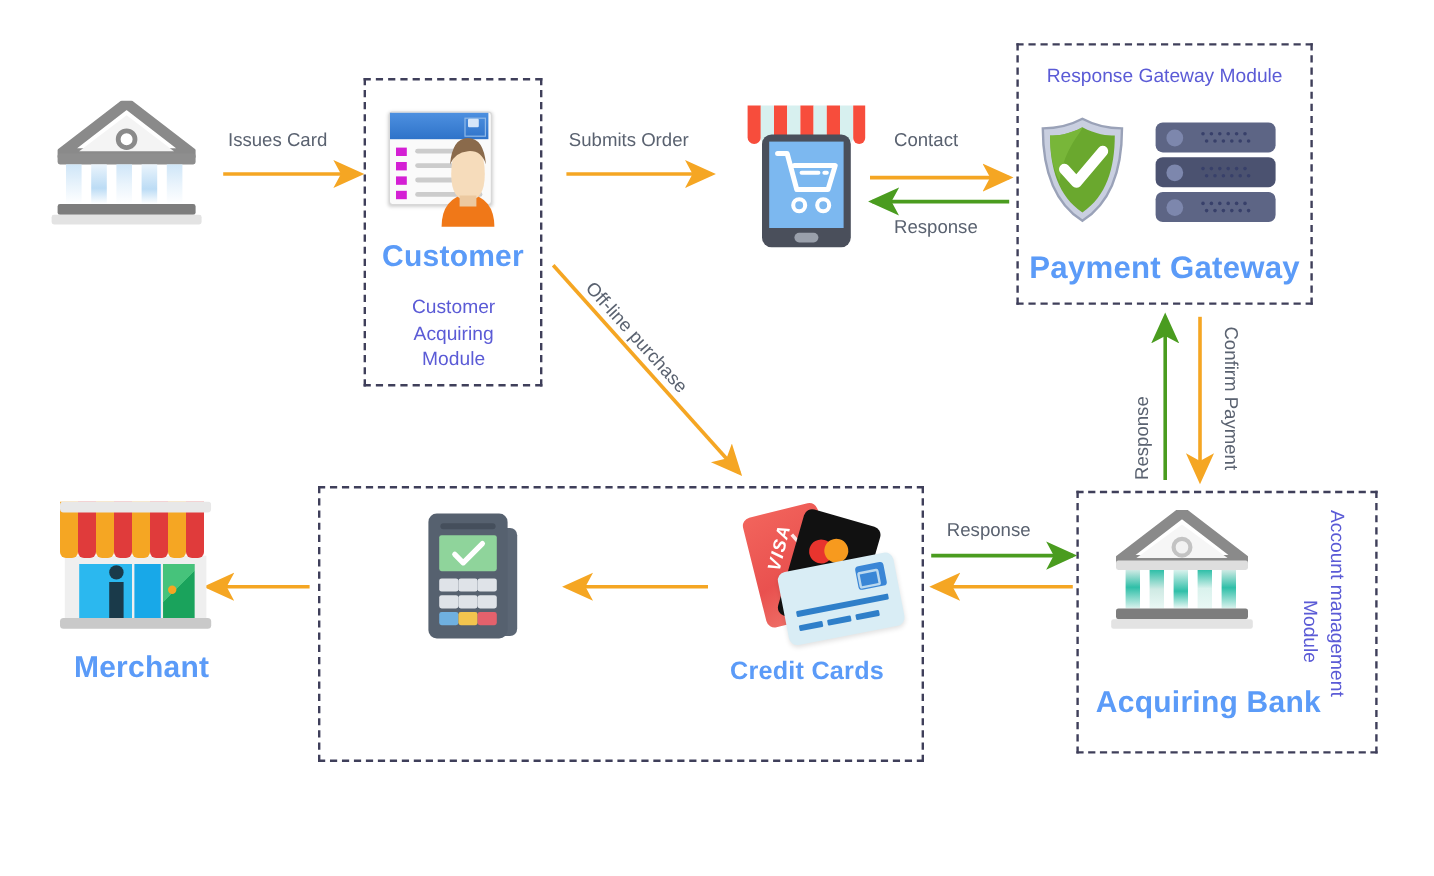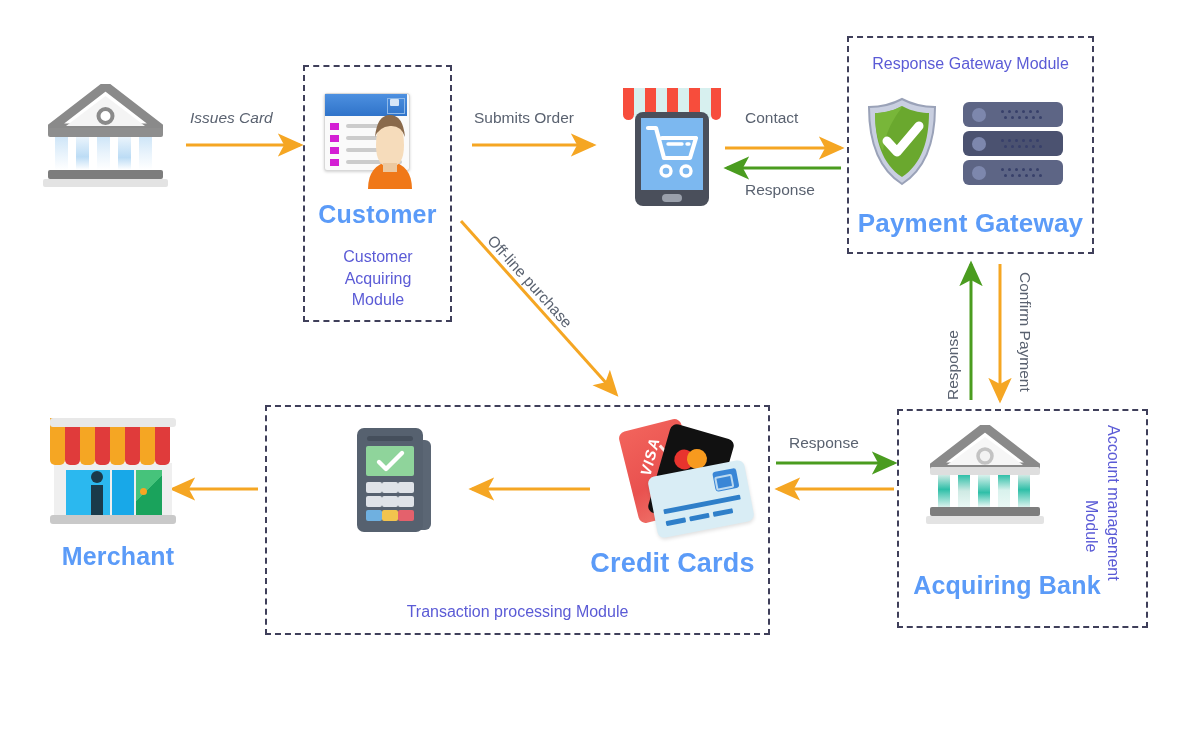--- a/index.html
+++ b/index.html
@@ -88,21 +88,21 @@
 
     <line x1="776" y1="463" x2="894" y2="463" stroke="#4a9c1f" stroke-width="3" marker-end="url(#ag)"></line>
 
     <line x1="894" y1="489" x2="778" y2="489" stroke="#f5a623" stroke-width="3" marker-end="url(#ao)"></line>
 
     <line x1="590" y1="489" x2="472" y2="489" stroke="#f5a623" stroke-width="3" marker-end="url(#ao)"></line>
 
     <line x1="258" y1="489" x2="173" y2="489" stroke="#f5a623" stroke-width="3" marker-end="url(#ao)"></line>
   </svg>
 
-  <div class="arrow-label" style="left:190px;top:109px;font-style:italic;">Issues Card</div>
+  <div class="arrow-label" style="left:190px;top:109px;">Issues Card</div>
 
   <div class="arrow-label" style="left:474px;top:109px;">Submits Order</div>
 
   <div class="arrow-label" style="left:745px;top:109px;">Contact</div>
 
   <div class="arrow-label" style="left:745px;top:181px;">Response</div>
 
   <div class="arrow-label" style="left:497px;top:232px;transform:rotate(48deg);transform-origin:0 0;">Off-line purchase</div>
 
   <div class="arrow-label rot-cw" style="left:1034px;top:272px;">Confirm Payment</div>
@@ -112,38 +112,37 @@
   <div class="arrow-label" style="left:789px;top:434px;">Response</div>
 
   <div class="mod-label" style="left:847px;top:53px;width:247px;">Response Gateway Module</div>
 
   <div class="mod-label wrap" style="left:313px;top:246px;width:130px;">
     <div>Customer</div>
     <div>Acquiring</div>
     <div>Module</div>
   </div>
 
-  <div class="mod-label" style="left:265px;top:601px;width:505px;">Transaction processing Module</div>
 
   <div class="mod-label rot-cw" style="left:1107px;top:425px;text-align:left;">
     
   </div>
   <div class="mod-label rot-cw" style="left:1124px;top:425px;">Account management</div>
   <div class="mod-label rot-cw" style="left:1102px;top:500px;">Module</div>
 
 
   <div class="node-title" style="left:303px;top:200px;width:149px;font-size:25px;">Customer</div>
 
 
   <div class="node-title" style="left:847px;top:208px;width:247px;font-size:26px;">Payment Gateway</div>
 
   <div class="node-title" style="left:28px;top:542px;width:180px;font-size:25px;">Merchant</div>
 
 
-  <div class="node-title" style="left:585px;top:548px;width:175px;font-size:27px;">Credit Cards</div>
+  <div class="node-title" style="left:585px;top:548px;width:175px;font-size:21px;">Credit Cards</div>
 
   <div class="node-title" style="left:897px;top:571px;width:220px;font-size:25px;">Acquiring Bank</div>
 
   <div class="icon bank" style="left:48px;top:84px;width:115px;height:104px;">
     <svg width="115" height="58" viewBox="0 0 115 58" style="position:absolute;left:0;top:0;">
       <path d="M57.5 2 L112 44 L3 44 Z" fill="none" stroke="#8a8a8a" stroke-width="9" stroke-linejoin="round"></path>
       <path d="M57.5 12 L97 42 L18 42 Z" fill="#f4f4f4"></path>
       <circle cx="57.5" cy="32" r="7" fill="#ffffff" stroke="#8a8a8a" stroke-width="4"></circle>
     </svg>
     <div class="roofline" style="top:44px;background:#8e8e8e;"></div>

